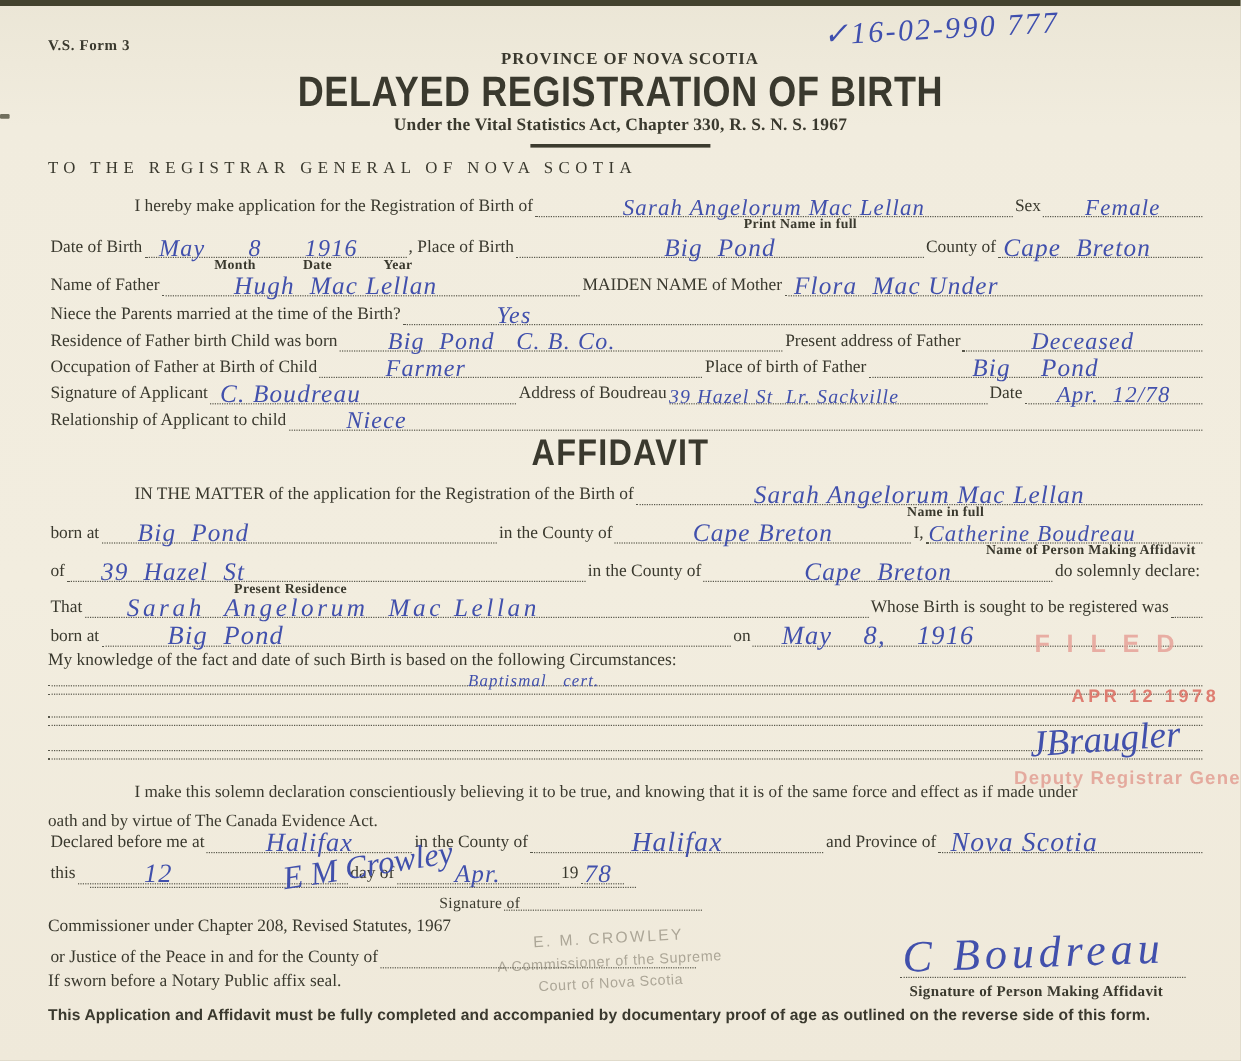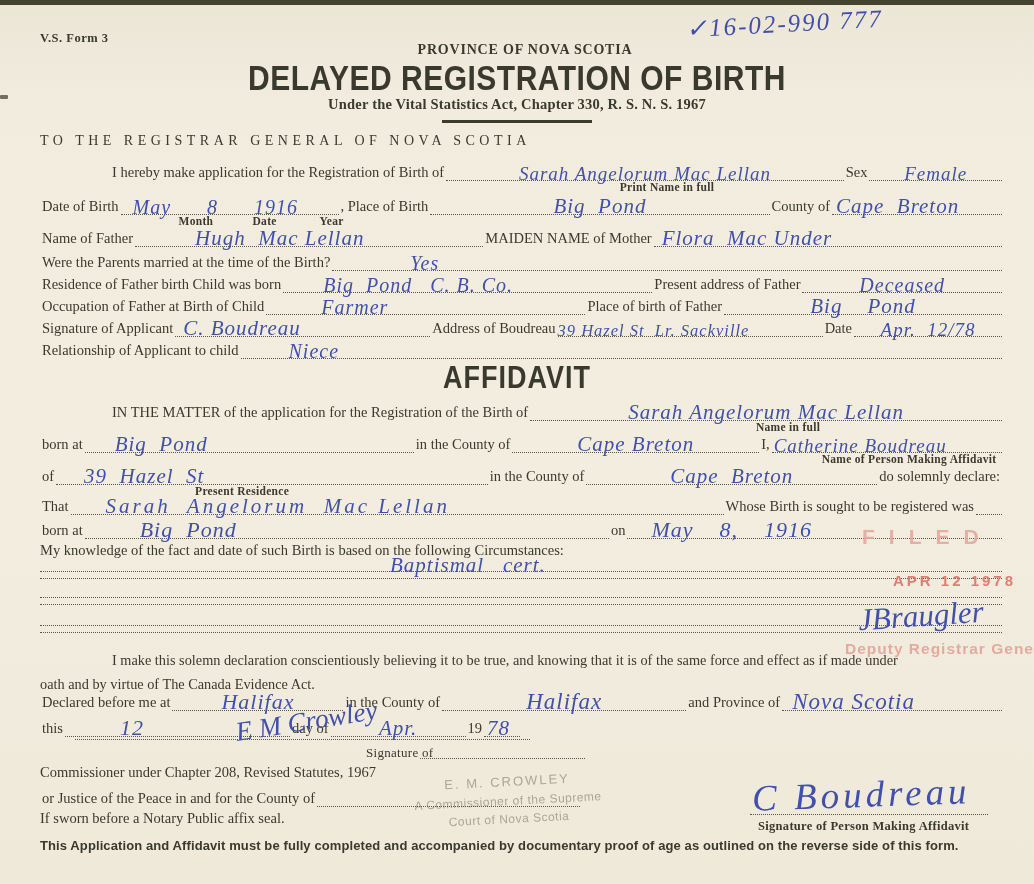--- a/index.html
+++ b/index.html
@@ -105,21 +105,21 @@
     <span class="fld">
       <span class="hw" style="left:60px;font-size:21px;">Hugh  Mac Lellan</span>
     </span>
     <span class="lbl">MAIDEN NAME of Mother</span>
     <span class="fld">
       <span class="hw" style="left:8px;font-size:21px;">Flora  Mac Under</span>
     </span>
   </div>
 
   <div class="row" style="top:250px;">
-    <span class="lbl">Were the Parents married at the time of the Birth?</span>
+    <span class="lbl">Niece the Parents married at the time of the Birth?</span>
     <span class="fld">
       <span class="hw" style="left:78px;font-size:20px;">Yes</span>
     </span>
   </div>
 
   <div class="row" style="top:272px;">
     <span class="lbl">Residence of Father birth Child was born</span>
     <span class="fld" style="flex:1.85 1 0;">
       <span class="hw" style="left:40px;font-size:20px;">Big  Pond   C. B. Co.</span>
     </span>
@@ -219,21 +219,21 @@
     </span>
     <span class="lbl">on</span>
     <span class="fld" style="flex:1.75 1 0;">
       <span class="hw" style="left:24px;font-size:22px;">May    8,    1916</span>
     </span>
   </div>
 
   <div class="abs" style="left:40px;top:542px;font-size:14.5px;">My knowledge of the fact and date of such Birth is based on the following Circumstances:</div>
 
   <div class="dline2" style="left:40px;right:32px;top:571px;">
-    <span class="hw" style="left:350px;bottom:2px;font-size:21px;">Baptismal   cert.</span>
+    <span class="hw" style="left:350px;bottom:2px;font-size:14px;">Baptismal   cert.</span>
   </div>
   <div class="dline2" style="left:40px;right:32px;top:597px;"></div>
   <div class="dline2" style="left:40px;right:32px;top:625px;"></div>
 
   <div class="abs stamp-filed" style="left:862px;top:525px;">FILED</div>
   <div class="abs stamp-date" style="left:893px;top:572px;">APR 12 1978</div>
   <div class="abs sig" style="left:858px;top:600px;font-size:31px;transform:rotate(-4deg);">JBraugler</div>
   <div class="abs stamp-reg" style="left:845px;top:640px;">Deputy Registrar General</div>
 
   <div class="abs para" style="left:40px;top:652px;text-indent:72px;">I make this solemn declaration conscientiously believing it to be true, and knowing that it is of the same force and effect as if made under</div>

